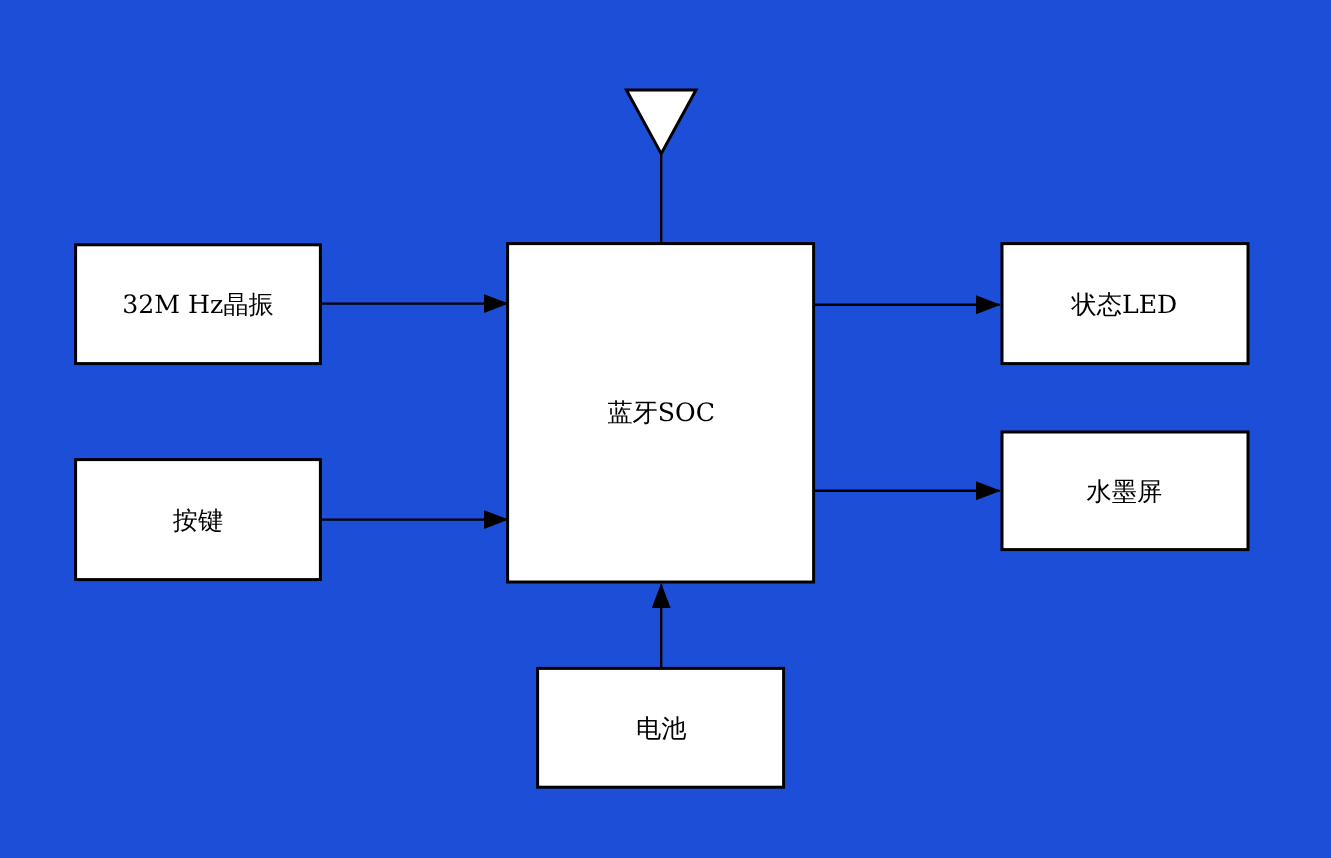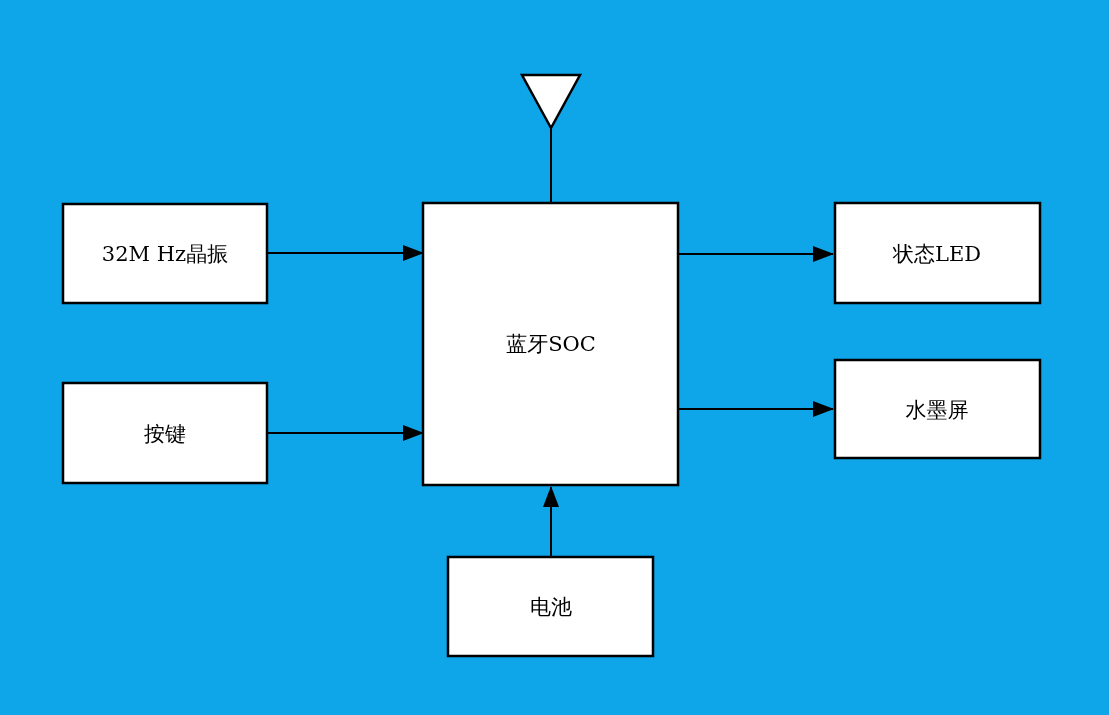--- a/index.html
+++ b/index.html
@@ -8,21 +8,21 @@
     background: #ffffff;
     width: 1109px;
     height: 715px;
     overflow: hidden;
     font-family: "DejaVu Serif", "Liberation Serif", serif;
   }
   .diagram-wrap {
     position: relative;
     width: 1109px;
     height: 715px;
-    background: #0ea5e9;
+    background: #1d4ed8;
   }
   svg text {
     font-family: "DejaVu Serif", "Liberation Serif", serif;
     font-size: 21px;
     fill: #000000;
   }
 </style>
 </head>
 <body>
 

